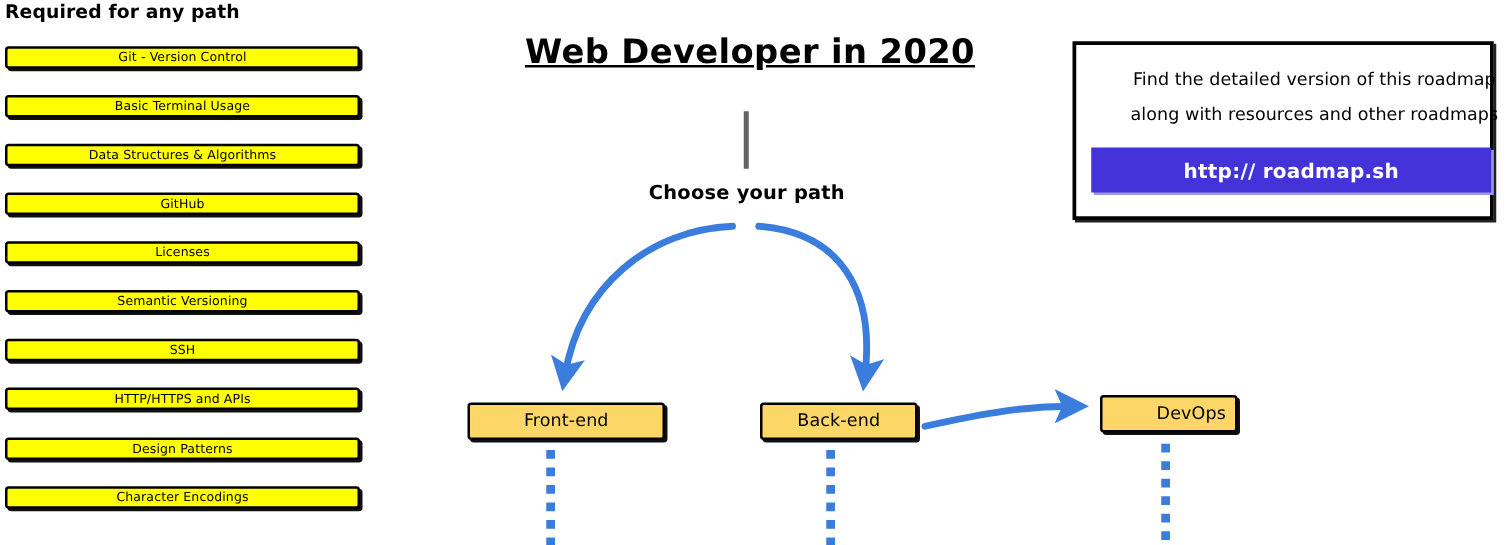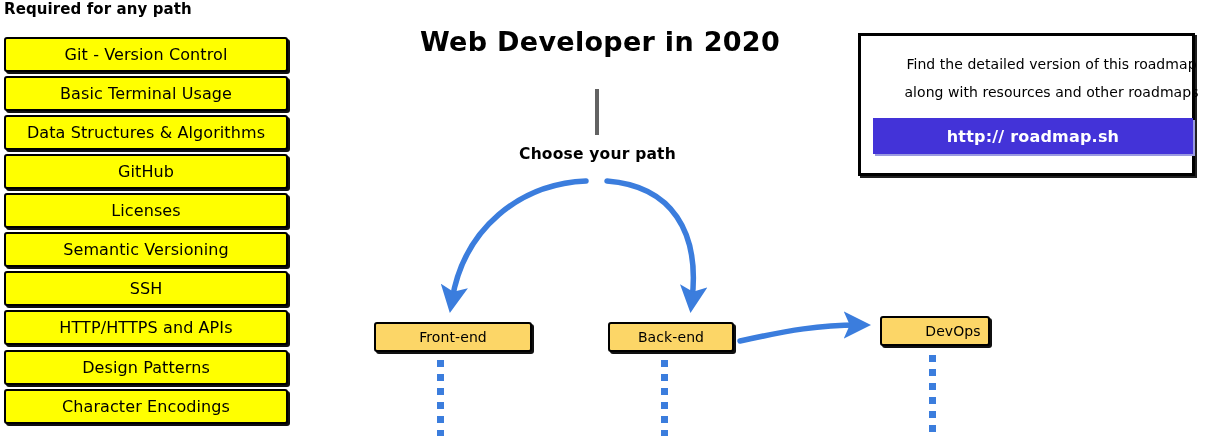--- a/index.html
+++ b/index.html
@@ -31,48 +31,49 @@
     font-size: 15px;
     font-weight: bold;
     color: #000000;
     letter-spacing: 0.1px;
     white-space: nowrap;
   }
   .req-item {
     position: absolute;
     left: 4px;
     width: 284px;
-    height: 35px;
+    height: 18px;
     box-sizing: border-box;
     background: #ffff00;
     border: 2.5px solid #000000;
     border-radius: 3px;
     box-shadow: 2px 2px 0 0 #101010;
     display: flex;
     align-items: center;
     justify-content: center;
     color: #000000;
-    font-size: 16px;
+    font-size: 10px;
     font-weight: 500;
     letter-spacing: 0.1px;
     white-space: nowrap;
   }
 
   
   #roadmap-title {
     position: absolute;
     left: 420px;
     top: 26px;
     width: 360px;
     text-align: center;
     font-size: 27px;
     font-weight: bold;
     color: #000000;
     letter-spacing: 0.3px;
     white-space: nowrap;
+    text-decoration: underline;
   }
   #title-stem {
     position: absolute;
     left: 595px;
     top: 89px;
     width: 4px;
     height: 46px;
     background: #636363;
   }
   #choose-path-label {

